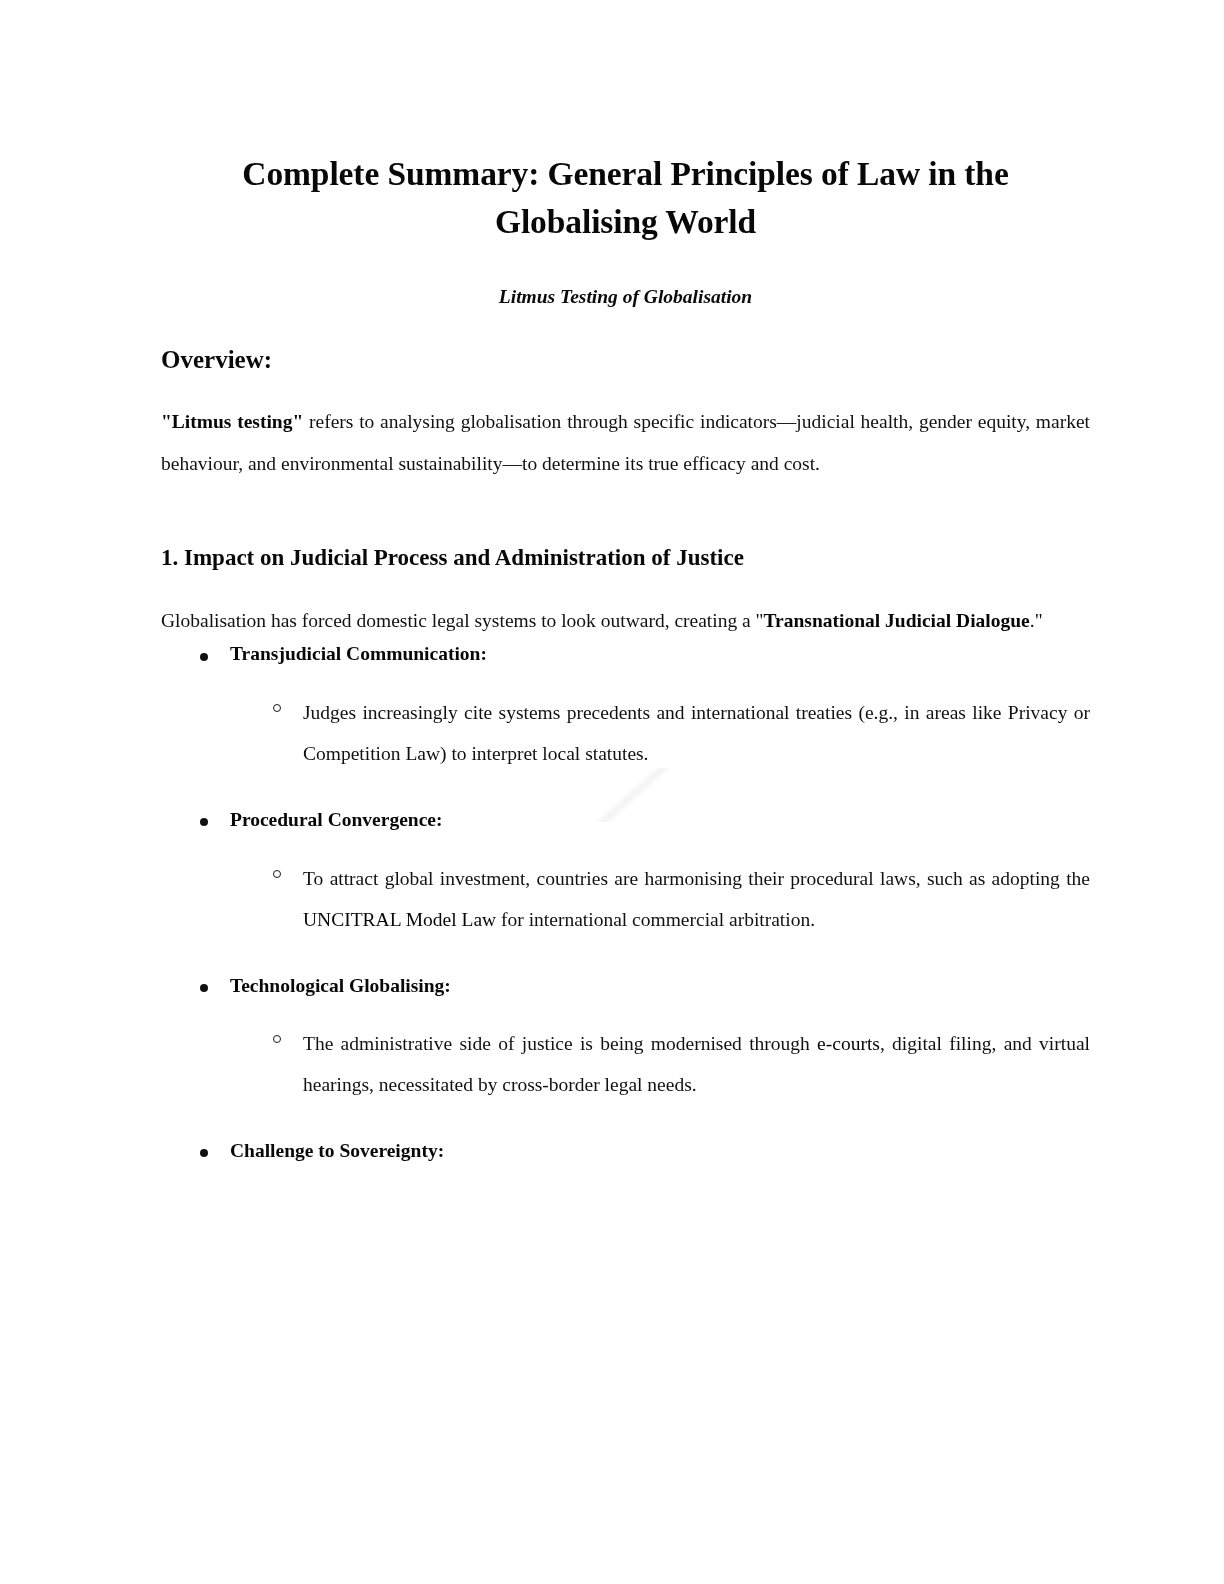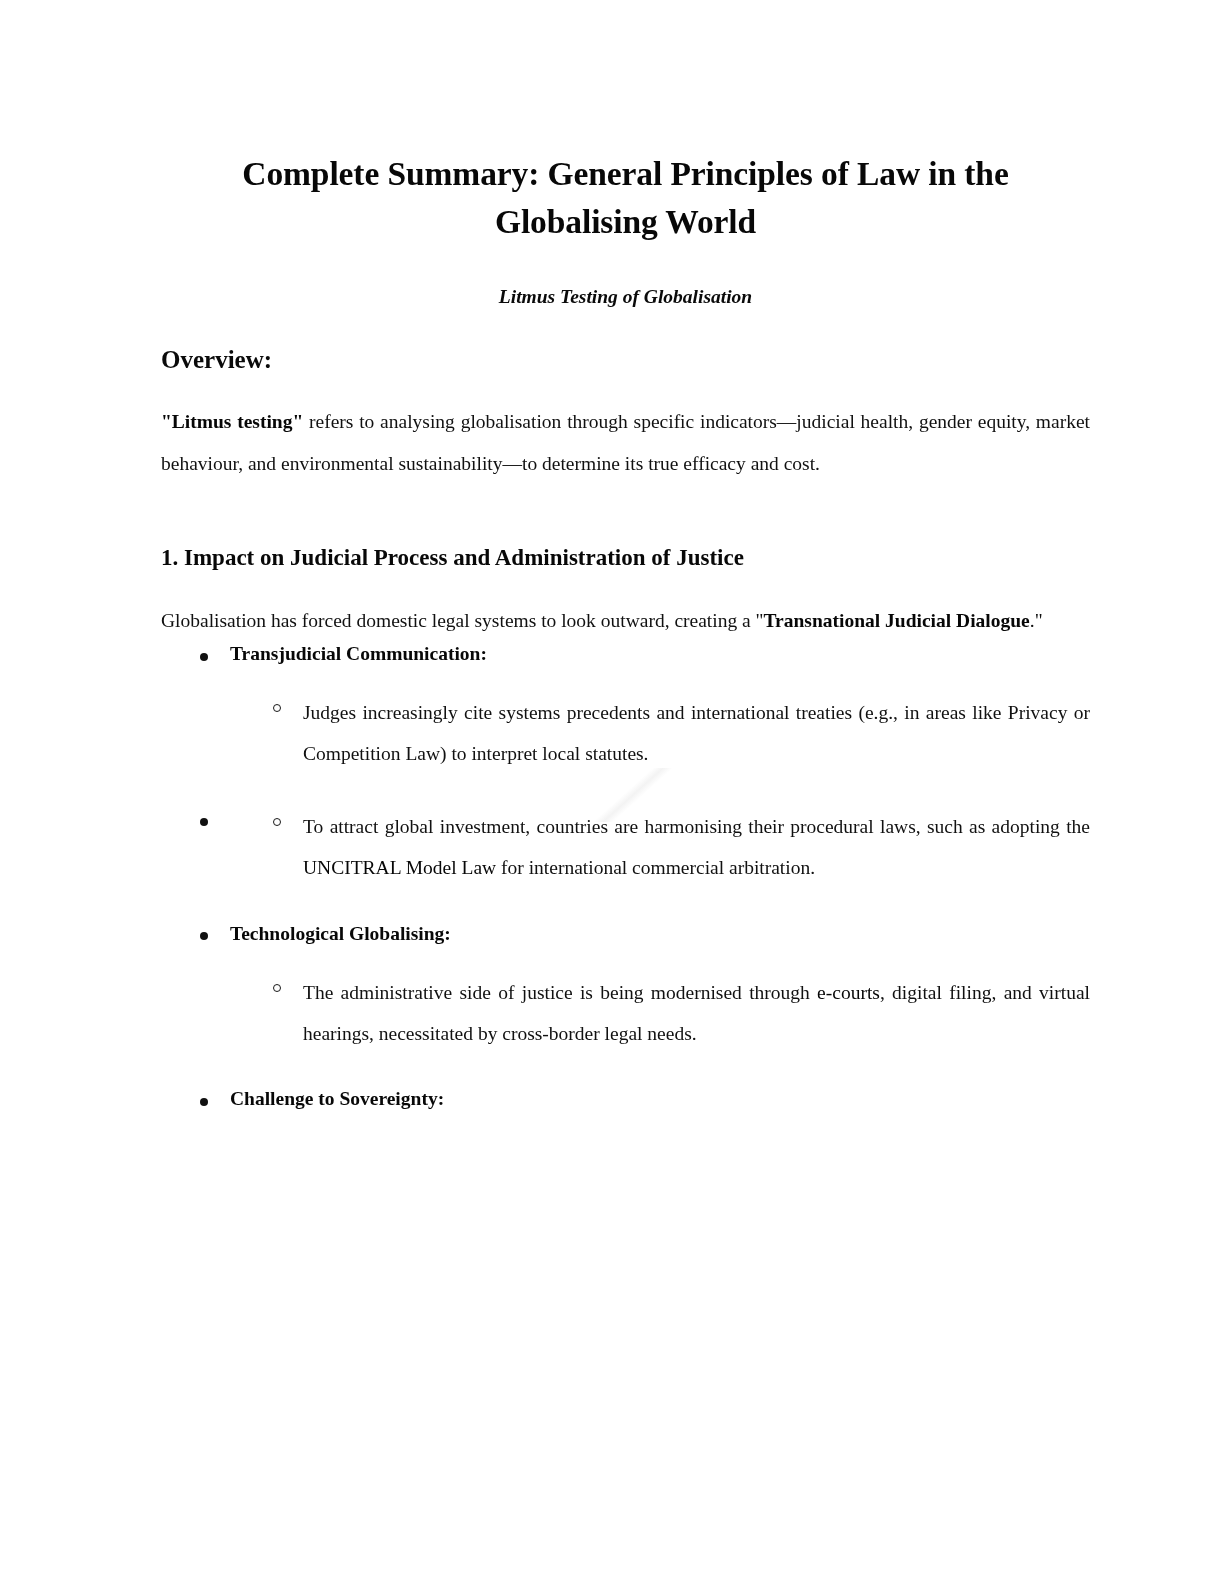--- a/index.html
+++ b/index.html
@@ -197,20 +197,21 @@
         <ul class="list-l2">
           <li class="li-l2">
             <span class="marker-circle"></span>
             <div class="li-text"><span>Judges increasingly cite systems precedents and international treaties (e.g., in areas like Privacy or Competition Law) to interpret local statutes.</span><b></b><span></span></div>
           </li>
         </ul>
       </li>
 
       <li class="li-l1">
         <span class="marker-disc"></span>
+        <div class="li-label">Procedural Convergence:</div>
         <ul class="list-l2">
           <li class="li-l2">
             <span class="marker-circle"></span>
             <div class="li-text"><span>To attract global investment, countries are harmonising their procedural laws, such as adopting the </span><b>UNCITRAL Model Law</b><span> for international commercial arbitration.</span></div>
           </li>
         </ul>
       </li>
 
       <li class="li-l1">
         <span class="marker-disc"></span>

